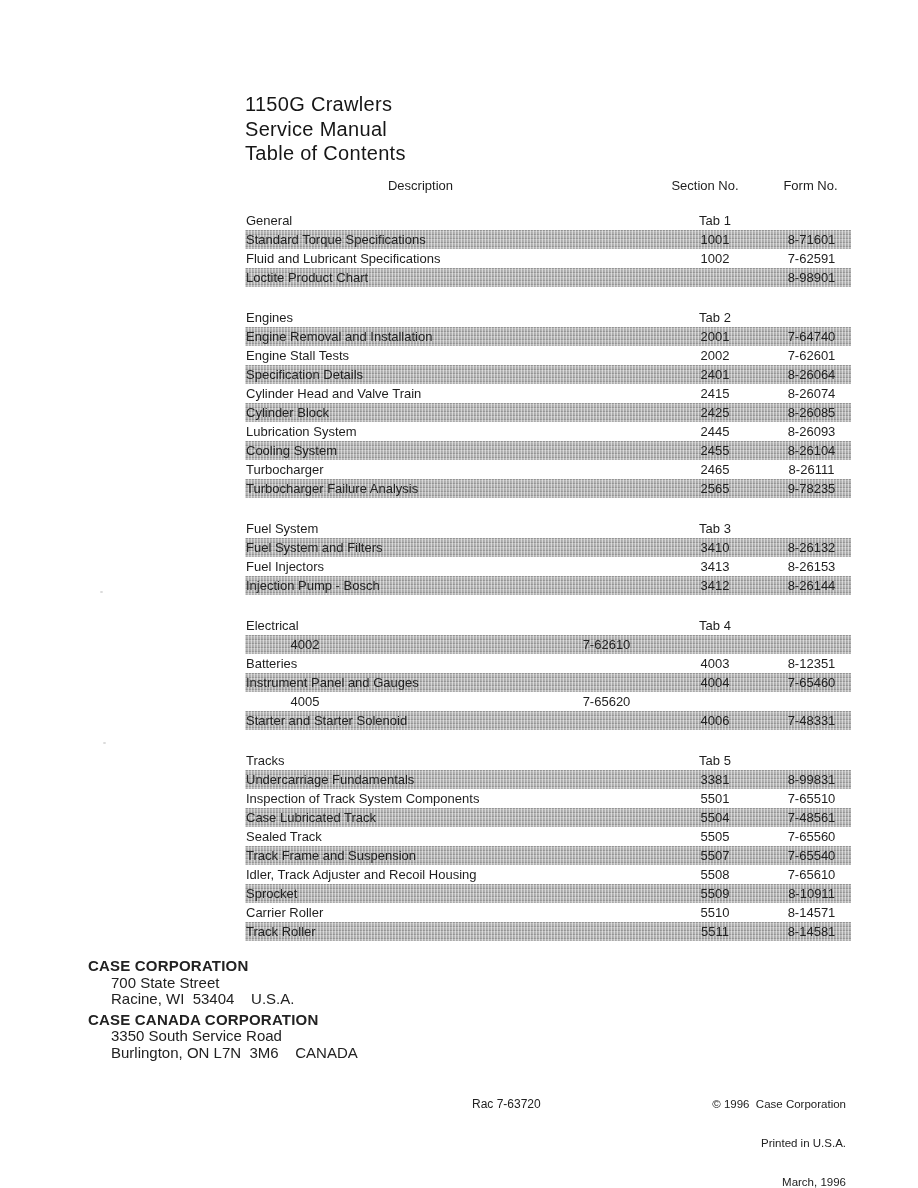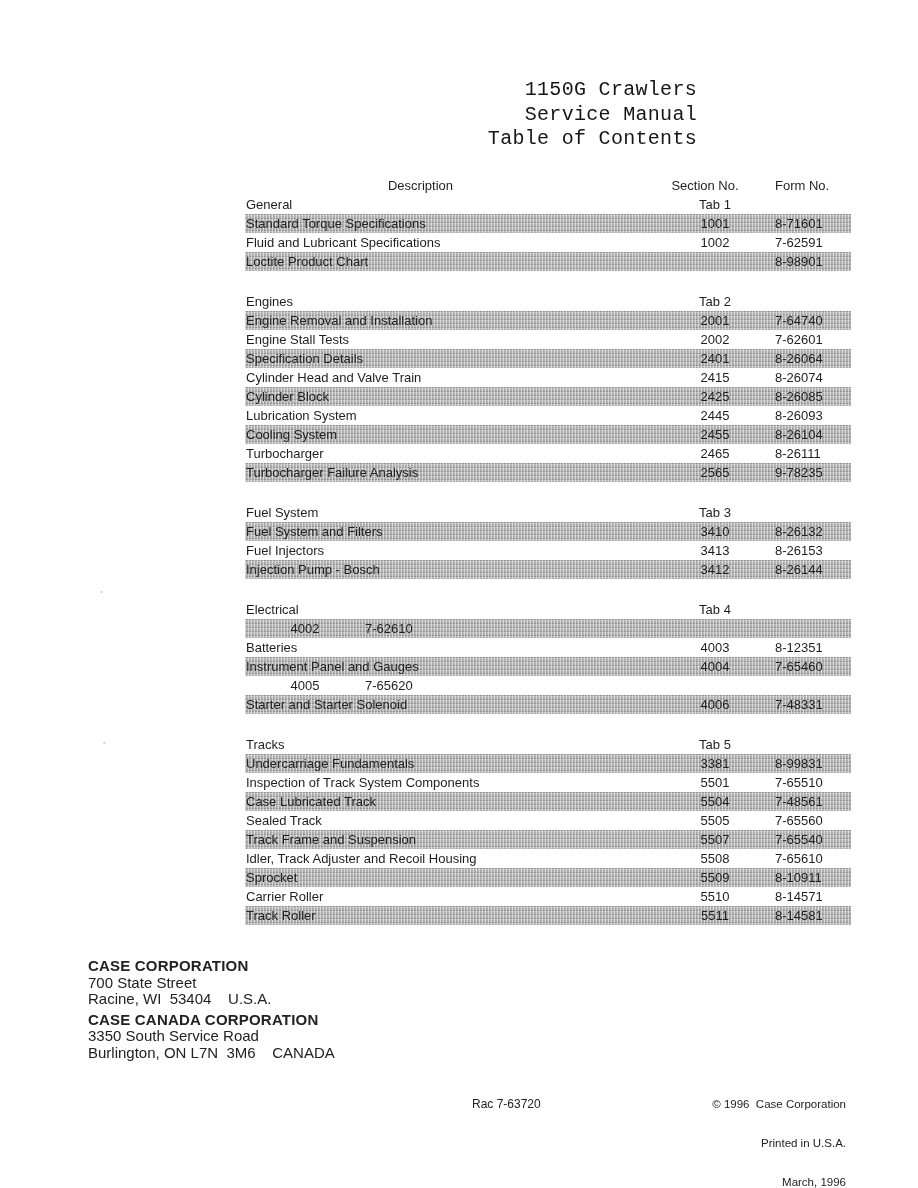--- a/index.html
+++ b/index.html
@@ -2,51 +2,50 @@
 <html><head>
 <meta charset="utf-8">
 <style>
   html,body{margin:0;padding:0;}
   body{
     width:918px;height:1188px;background:#ffffff;position:relative;
     font-family:"Liberation Sans", sans-serif;color:#1c1c1c;
     -webkit-font-smoothing:antialiased;overflow:hidden;
   }
   .title-block{
-    position:absolute;left:245px;top:78px;width:452px;
-    text-align:right;font-size:20px;line-height:24.6px;letter-spacing:0.3px;
+    position:absolute;left:245px;top:92px;width:452px;
+    text-align:left;font-size:20px;line-height:24.6px;letter-spacing:0.3px;
     color:#161616;
-    font-family:Liberation Mono, monospace;
   }
   .toc{
     position:absolute;left:245px;top:176px;width:606px;
     font-size:13px;color:#1e1e1e;
   }
   .row{display:flex;height:19px;line-height:19px;align-items:center;}
   .cell-desc{width:410px;padding-left:1px;box-sizing:border-box;white-space:nowrap;overflow:hidden;}
   .cell-sec{width:120px;text-align:center;box-sizing:border-box;}
-  .cell-form{flex:1;text-align:left;padding-right:3px;box-sizing:border-box;}
+  .cell-form{flex:1;text-align:center;padding-right:3px;box-sizing:border-box;}
   .toc-header{height:19px;}
   .toc-header .cell-desc{text-align:center;padding-right:60px;}
   .toc-header .cell-sec{padding-right:20px;}
   .toc-header .cell-form{padding-right:5px;}
   .section{margin-top:21px;}
-  .section:first-of-type{margin-top:0;}
+  .section:first-of-type{margin-top:16px;}
   .row.shaded{
     background:
       repeating-linear-gradient(90deg, rgba(255,255,255,0.45) 0 1px, rgba(0,0,0,0.06) 1px 2px, rgba(0,0,0,0) 2px 3px),
       repeating-linear-gradient(180deg, rgba(0,0,0,0.14) 0 1px, rgba(255,255,255,0.20) 1px 2px, rgba(0,0,0,0) 2px 4px),
       #b4b4b4;
     color:#222222;
   }
   .footer-left{
     position:absolute;left:88px;top:958px;font-size:15px;line-height:16.5px;color:#222;
   }
   .corp-name{font-weight:700;letter-spacing:0.2px;}
-  .addr{white-space:pre;}
+  .addr{white-space:pre;margin-left:23px;}
   .corp-block-2{margin-top:4px;}
   .doc-number{
     position:absolute;left:472px;top:1097px;font-size:12px;color:#222;
   }
   .footer-right{
     position:absolute;right:72px;top:1072px;text-align:right;
     font-size:11.5px;line-height:13px;color:#222;white-space:pre;
   }
   .speck{position:absolute;background:#d9d9d9;border-radius:50%;}
   .speck-1{left:100px;top:591px;width:3px;height:2px;}

